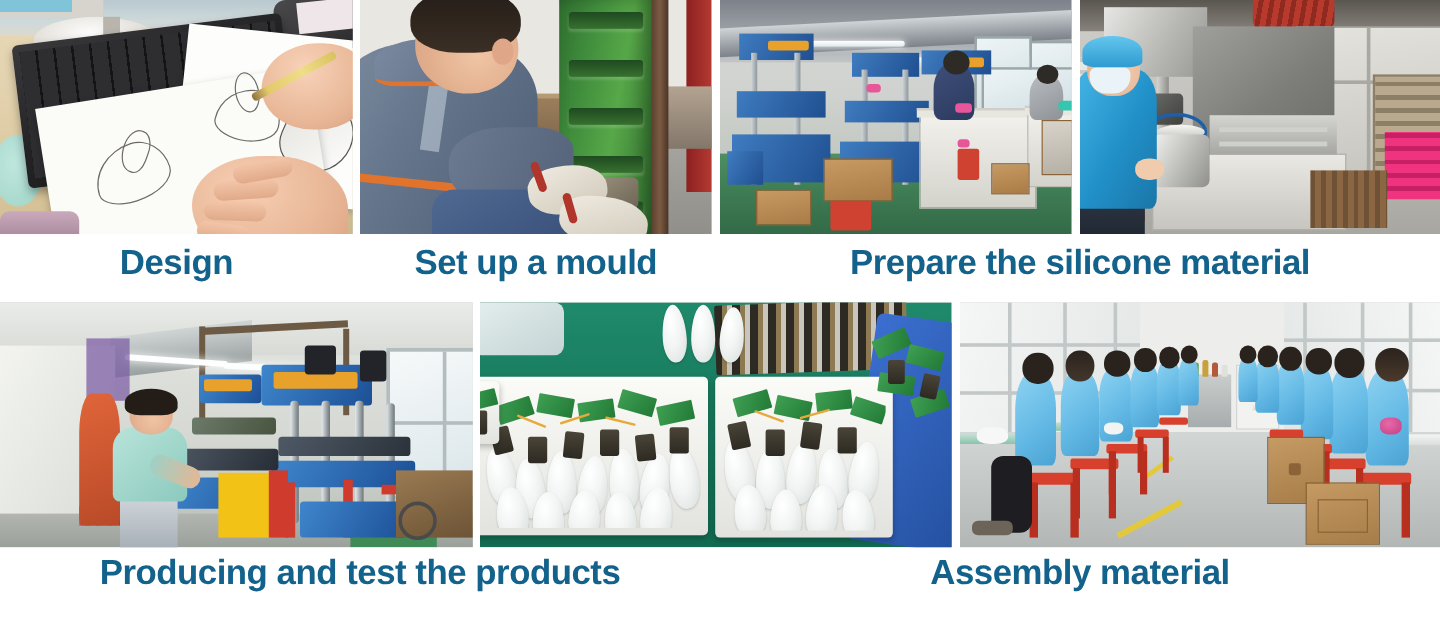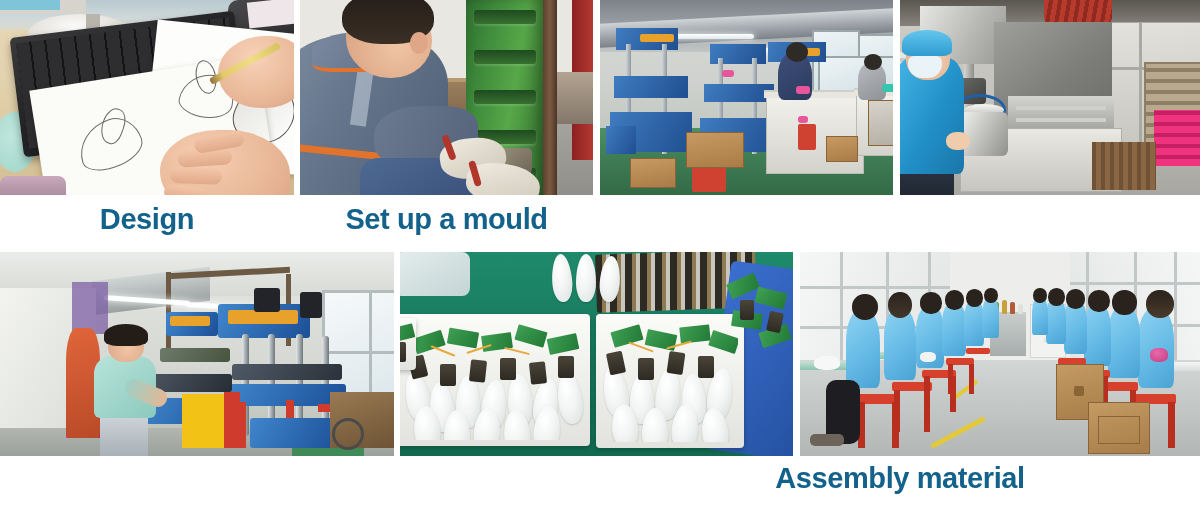--- a/index.html
+++ b/index.html
@@ -476,20 +476,21 @@
         <div class="L hand"></div>
         <div class="L head"></div>
         <div class="L mask"></div>
         <div class="L cap"></div>
       </div>
     </div>
   </div>
 
   <div class="cap" style="left:0;top:203px;width:294px;text-align:center;font-size:29px;">Design</div>
   <div class="cap" style="left:300px;top:203px;width:293px;text-align:center;font-size:29px;">Set up a mould</div>
+  <div class="cap" style="left:600px;top:203px;width:600px;text-align:center;font-size:29px;">Prepare the silicone material</div>
 
   <div class="tile t5">
     <div class="scene">
       <div class="L bg"></div>
       <div class="L ceil"></div>
       <div class="L hood"></div>
       <div class="L frame"></div>
       <div class="L frameL"></div>
       <div class="L frameR"></div>
       <div class="L tube" style="left:104px;top:46px;width:86px;transform:rotate(4deg);"></div>
@@ -731,15 +732,16 @@
       <div class="L" style="left:298px;top:164px;width:40px;height:26px;border:1px solid #8a6336;"></div>
       <div class="L" style="left:274px;top:134px;width:10px;height:10px;background:#8a6336;border-radius:2px;"></div>
 
       <div class="L" style="left:350px;top:96px;width:18px;height:14px;border-radius:40%;
            background:radial-gradient(ellipse at 40% 35%,#e86aa8,#c23e85);"></div>
       <div class="L" style="left:120px;top:100px;width:16px;height:10px;border-radius:40%;background:#f2f4f3;"></div>
       <div class="L" style="left:14px;top:104px;width:26px;height:14px;border-radius:40%;background:#f6f7f6;"></div>
     </div>
   </div>
 
+  <div class="cap" style="left:0;top:462px;width:600px;text-align:center;font-size:29px;">Producing and test the products</div>
   <div class="cap" style="left:600px;top:462px;width:600px;text-align:center;font-size:29px;">Assembly material</div>
 
 </div>
 
 </body></html>

